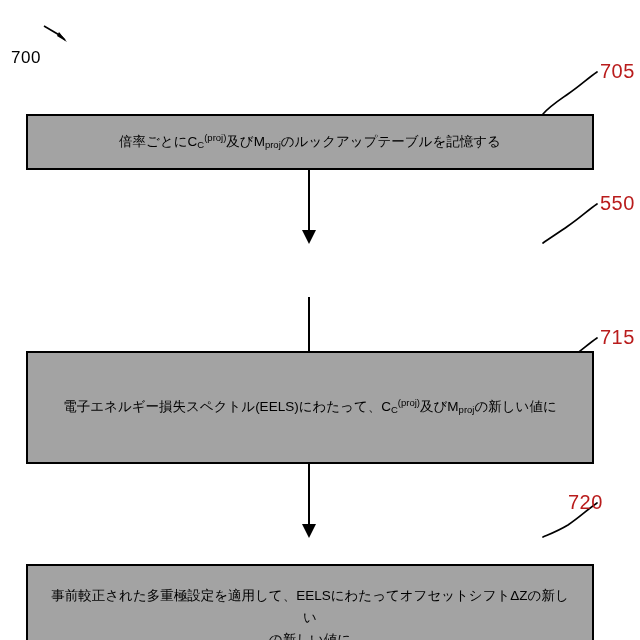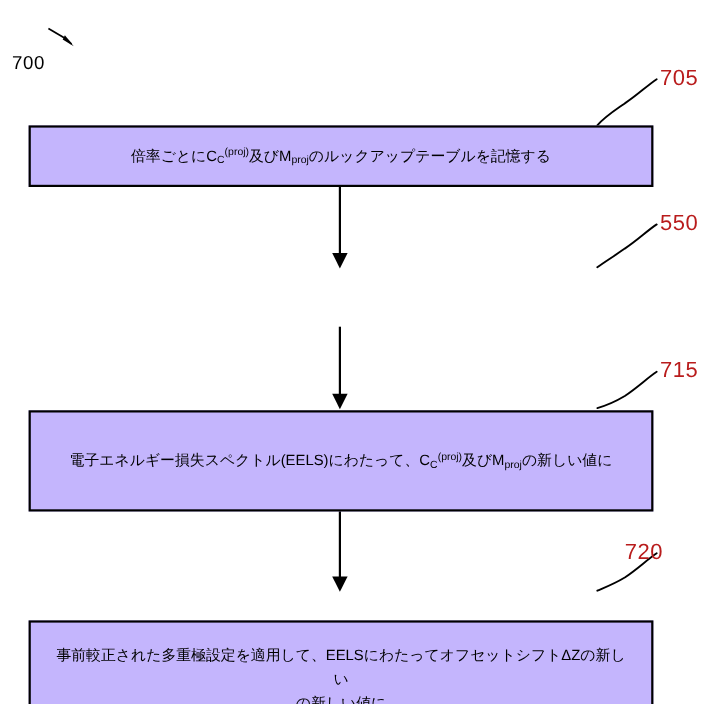--- a/index.html
+++ b/index.html
@@ -49,29 +49,29 @@
   .ref-715 { left: 600px; top: 326px; }
   .ref-720 { left: 568px; top: 491px; }
 
   
   .proc-box {
     position: absolute;
     left: 26px;
     width: 568px;
     box-sizing: border-box;
     border: 2px solid #000000;
-    background: #c4b5fd;
+    background: #a3a3a3;
     display: flex;
     align-items: center;
     justify-content: center;
     padding: 20px 18px;
   }
   .box-705 { top: 114px; height: 56px; }
   .box-710 { top: 243px; height: 54px; }
-  .box-715 { top: 373px; height: 92px; }
+  .box-715 { top: 351px; height: 113px; }
   .box-720 { top: 564px; height: 108px; }
 
   .box-text {
     font-size: 13.5px;
     line-height: 1.65;
     text-align: center;
     color: #000000;
     width: 100%;
   }
   .box-text sub {

